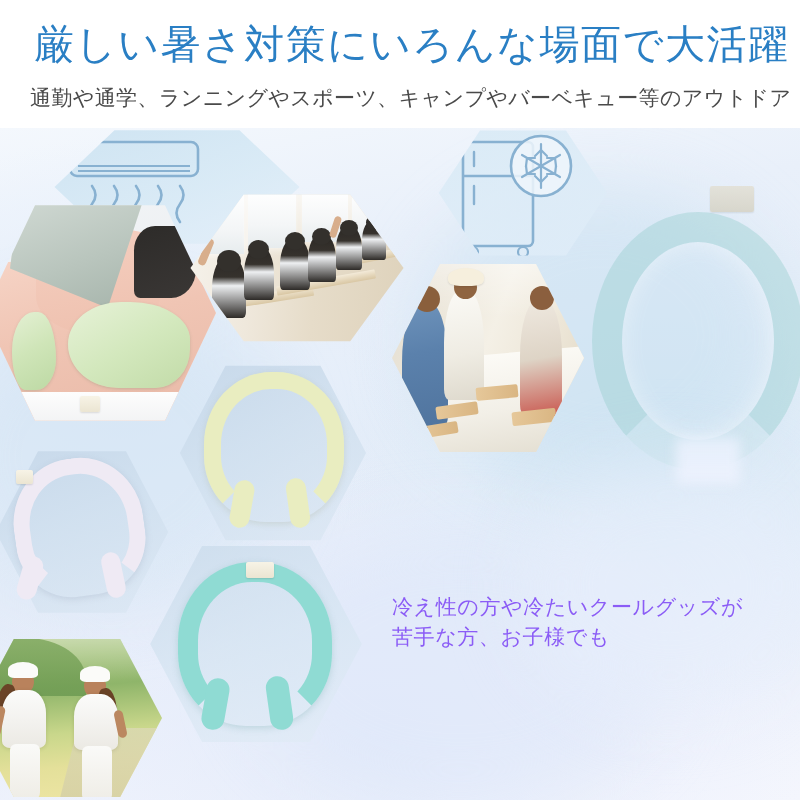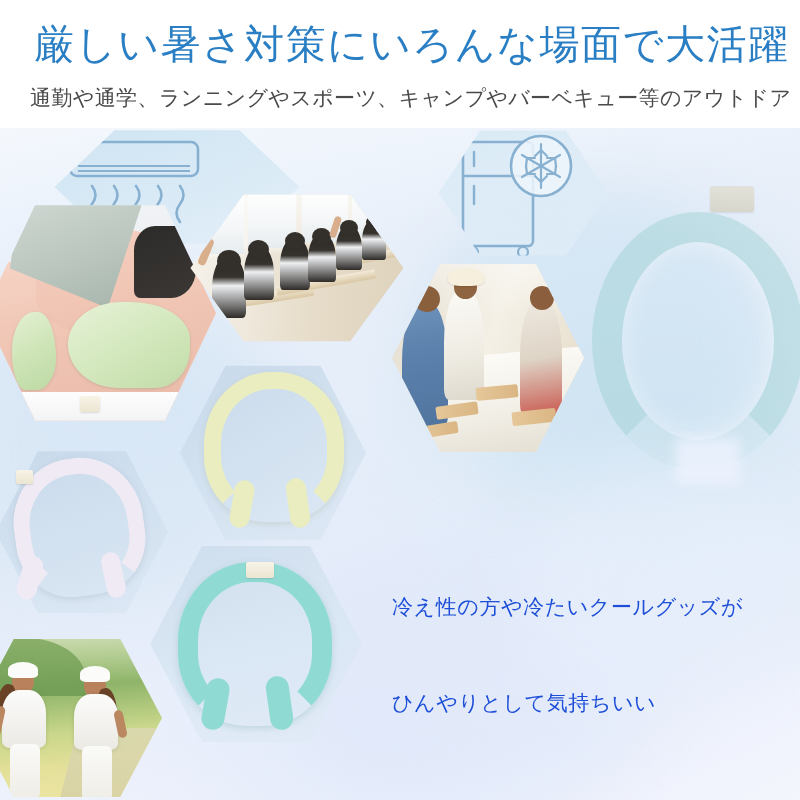--- a/index.html
+++ b/index.html
@@ -259,21 +259,21 @@
     position: absolute;
     border-radius: 50%;
     border-style: solid;
     box-sizing: border-box;
     opacity: 0.78;
   }
 
   
   .body-text {
     position: absolute;
-    color: #1d4ed8;
+    color: #8b5cf6;
     font-size: 21px;
     line-height: 30px;
     letter-spacing: 0.6px;
     font-family: "Liberation Serif", "DejaVu Serif", serif;
     z-index: 30;
     white-space: nowrap;
   }
   .text-block-1 { left: 392px; top: 592px; }
   .text-block-2 { left: 392px; top: 688px; }
   .body-text div { white-space: nowrap; }
@@ -434,24 +434,24 @@
       <div class="jg-cap" style="left:108px; top:34px; width:30px; height:16px;"></div>
       <div class="jg-hair" style="left:128px; top:56px; width:16px; height:32px; transform:rotate(-14deg);"></div>
       <div class="jg-body" style="left:102px; top:62px; width:44px; height:56px;"></div>
       <div class="jg-arm" style="left:144px; top:78px; width:9px; height:28px; transform:rotate(-12deg);"></div>
       <div class="jg-legs" style="left:110px; top:114px; width:30px; height:58px;"></div>
     </div>
   </div>
 
   <div class="body-text text-block-1">
     <div>冷え性の方や冷たいクールグッズが</div>
+    <div>苦手な方、お子様でも</div>
   </div>
 
   <div class="body-text text-block-2">
-    <div>ひんやりとして気持ちいい</div>
   </div>
 
   <div class="header">
     <div class="headline">厳しい暑さ対策にいろんな場面で大活躍！</div>
     <div class="subline">通勤や通学、ランニングやスポーツ、キャンプやバーベキュー等のアウトドア</div>
   </div>
 
 </div>
 
 </body></html>

